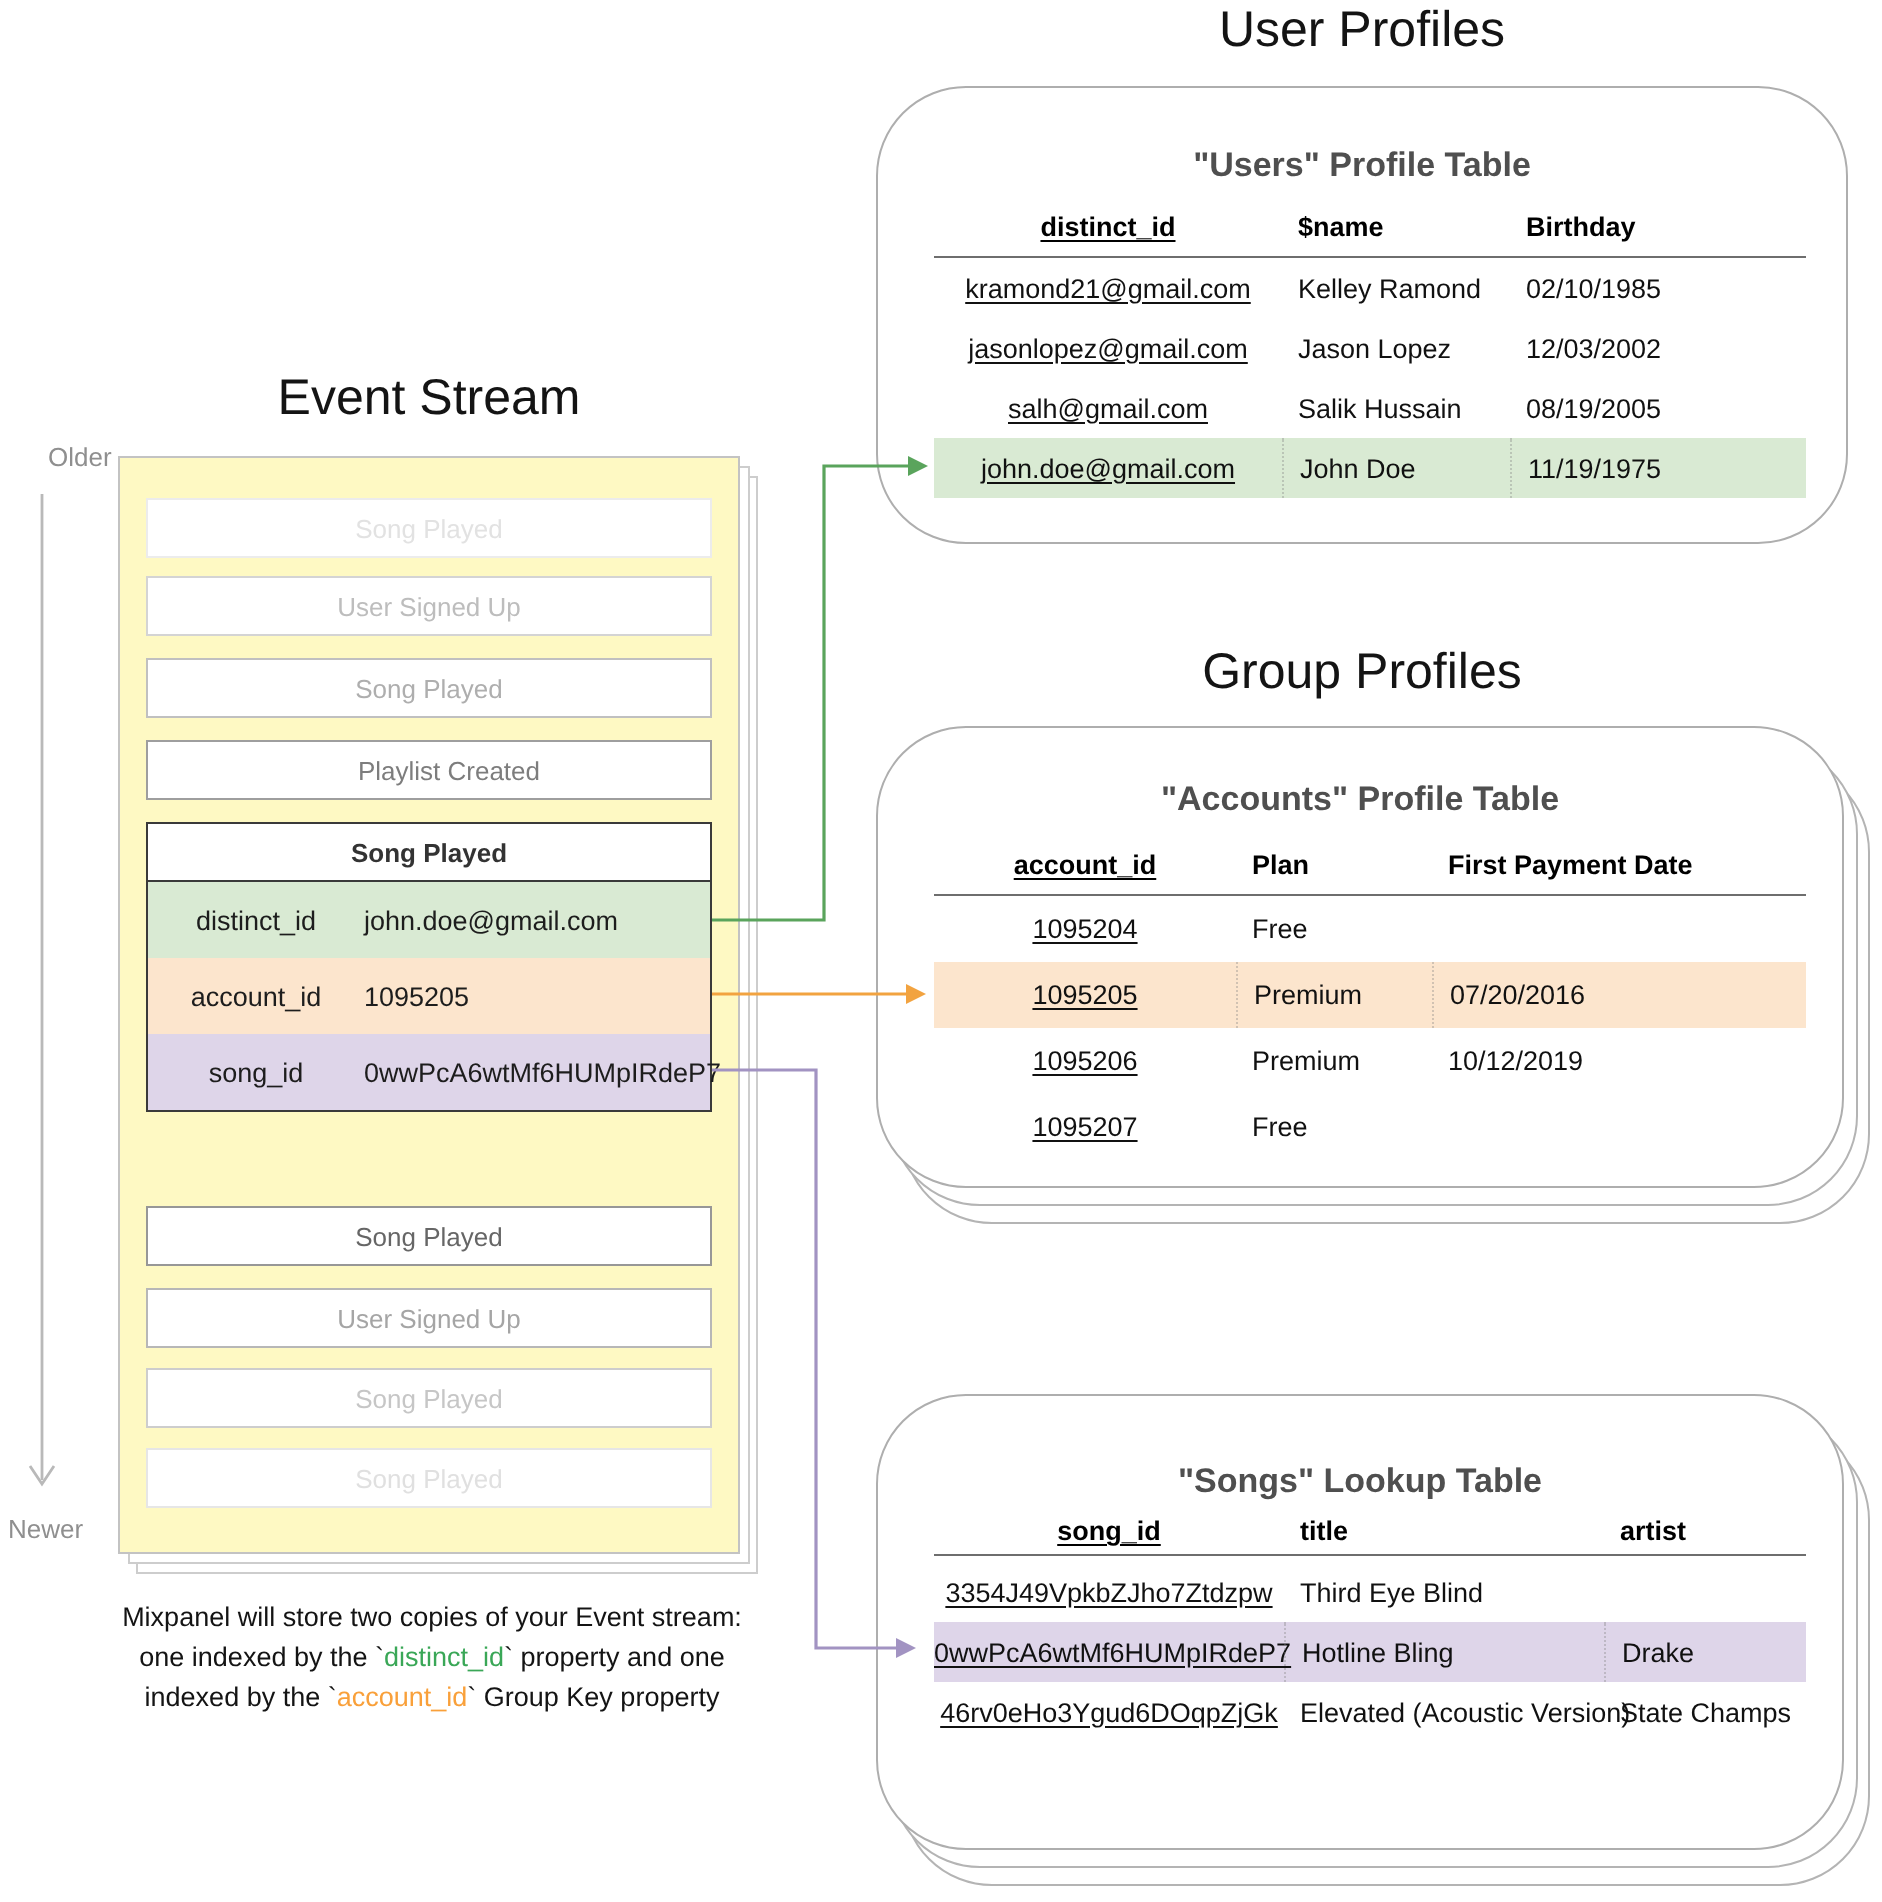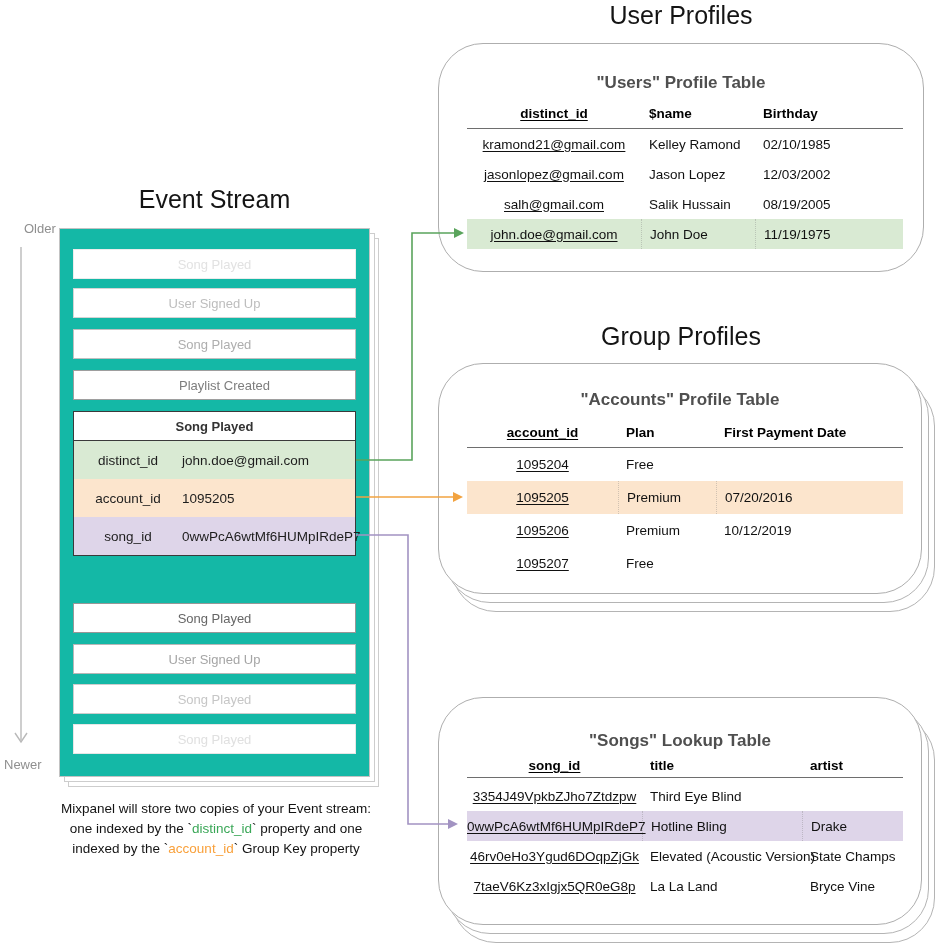--- a/index.html
+++ b/index.html
@@ -10,21 +10,21 @@
     overflow: hidden;
   }
   .sec-title { position:absolute; font-size:25px; color:#141414; text-align:center; font-weight:400; }
   .t-es     { left:59px;  top:185px; width:311px; }
   .t-users  { left:438px; top:1px;   width:486px; }
   .t-groups { left:438px; top:322px; width:486px; }
   .t-lookup { left:438px; top:658px; width:486px;margin-top:48px; }
 
   
   .es-box { position:absolute; left:59px; top:228px; width:311px; height:549px;
-            background:#14b8a6; border:1.6px solid #c3c3c3; z-index:3; }
+            background:#fef9c3; border:1.6px solid #c3c3c3; z-index:3; }
   .es-stack { position:absolute; width:311px; height:549px; background:#fff; border:1.6px solid #cdcdcd; }
   .es-s1 { left:64px; top:233px; z-index:2; }
   .es-s2 { left:68px; top:238px; z-index:1; }
 
   .ev { position:absolute; left:13px; width:283px; height:30px; border:1px solid;
         display:flex; align-items:center; justify-content:center; font-size:13px; background:#fff; }
   .evb1 { top:20px;  border-color:#ececec; color:#e2e2e2; }
   .evb2 { top:59px;  border-color:#d4d4d4; color:#bdbdbd; }
   .evb3 { top:100px; border-color:#c0c0c0; color:#aeaeae; }
   .evb4 { top:141px; border-color:#9e9e9e; color:#7d7d7d;padding-left:20px; }
@@ -235,25 +235,20 @@
       <div class="trow grid-songs hl-purple">
         <div class="id-cell">0wwPcA6wtMf6HUMpIRdeP7</div>
         <div class="txt-cell">Hotline Bling</div>
         <div class="txt-cell">Drake</div>
       </div>
       <div class="trow grid-songs">
         <div class="id-cell">46rv0eHo3Ygud6DOqpZjGk</div>
         <div class="txt-cell">Elevated (Acoustic Version)</div>
         <div class="txt-cell">State Champs</div>
       </div>
-      <div class="trow grid-songs">
-        <div class="id-cell">7taeV6Kz3xIgjx5QR0eG8p</div>
-        <div class="txt-cell">La La Land</div>
-        <div class="txt-cell">Bryce Vine</div>
-      </div>
     </div>
   </section>
 
   <svg class="overlay" width="941" height="951" viewBox="0 0 941 951">
     <g>
       <line x1="21" y1="247" x2="21" y2="740" stroke="#b9b9b9" stroke-width="1.4"></line>
       <polyline points="15,733 21,742 27,733" fill="none" stroke="#b9b9b9" stroke-width="1.4"></polyline>
     </g>
     <g>
       <polyline points="356,460 412,460 412,233 455,233" fill="none" stroke="#5aa45c" stroke-width="1.6"></polyline>

